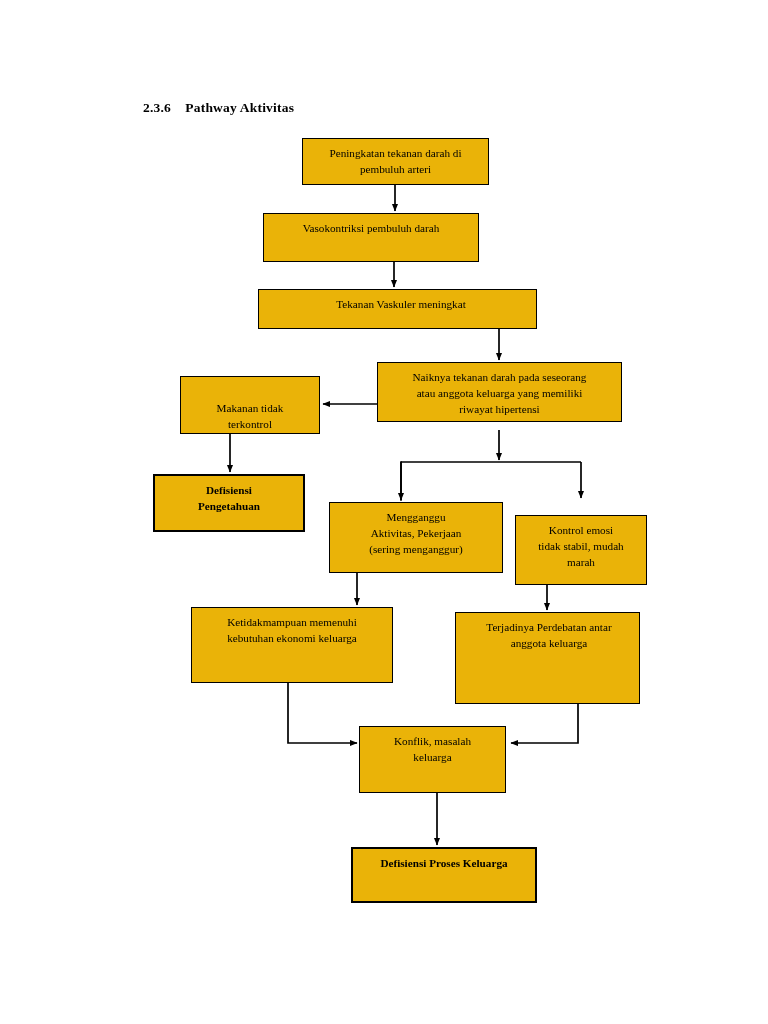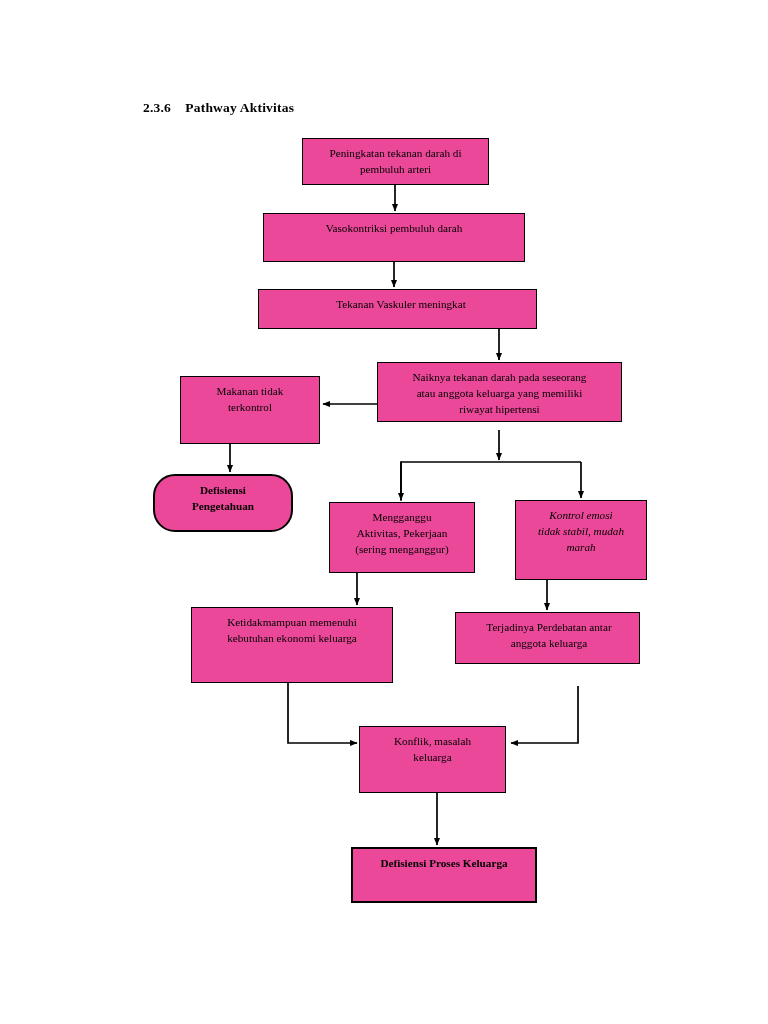--- a/index.html
+++ b/index.html
@@ -33,21 +33,21 @@
     position: absolute;
     left: 0;
     top: 0;
     width: 768px;
     height: 1024px;
   }
   .node-box {
     position: absolute;
     box-sizing: border-box;
     border: 1.6px solid #000000;
-    background: #ec4899;
+    background: #eab308;
     display: flex;
     justify-content: center;
     align-items: flex-start;
     text-align: center;
     font-size: 11.2px;
     line-height: 1.42;
     padding-top: 7px;
     padding-left: 5px;
     padding-right: 5px;
   }
@@ -108,62 +108,62 @@
       <path d="M 401,462 L 401,470"></path>
       <path d="M 581,462 L 581,470"></path>
     </g>
   </svg>
 
   <div class="node-box" style="left:302px; top:138px; width:187px; height:47px;">
     <span class="node-text">Peningkatan tekanan darah di
 pembuluh arteri</span>
   </div>
 
-  <div class="node-box" style="left:263px; top:213px; width:262px; height:49px;">
+  <div class="node-box" style="left:263px; top:213px; width:216px; height:49px;">
     <span class="node-text">Vasokontriksi pembuluh darah</span>
   </div>
 
   <div class="node-box" style="left:258px; top:289px; width:279px; height:40px;padding-left:12px;">
     <span class="node-text">Tekanan Vaskuler meningkat</span>
   </div>
 
   <div class="node-box" style="left:377px; top:362px; width:245px; height:60px;">
     <span class="node-text">Naiknya tekanan darah pada seseorang
 atau anggota keluarga yang memiliki
 riwayat hipertensi</span>
   </div>
 
-  <div class="node-box" style="left:180px; top:376px; width:140px; height:68px;">
+  <div class="node-box" style="left:180px; top:376px; width:140px; height:58px;align-items:flex-end;">
     <span class="node-text">Makanan tidak
 terkontrol</span>
   </div>
 
-  <div class="node-box bold-node" style="left:153px; top:474px; width:140px; height:58px;border-radius:22px;">
+  <div class="node-box bold-node" style="left:153px; top:474px; width:152px; height:58px;">
     <span class="node-text">Defisiensi
 Pengetahuan</span>
   </div>
 
-  <div class="node-box" style="left:329px; top:502px; width:146px; height:71px;">
+  <div class="node-box" style="left:329px; top:502px; width:174px; height:71px;">
     <span class="node-text">Mengganggu
 Aktivitas, Pekerjaan
 (sering menganggur)</span>
   </div>
 
-  <div class="node-box" style="left:515px; top:500px; width:132px; height:80px;font-style:italic;">
+  <div class="node-box" style="left:515px; top:515px; width:132px; height:70px;">
     <span class="node-text">Kontrol emosi
 tidak stabil, mudah
 marah</span>
   </div>
 
   <div class="node-box" style="left:191px; top:607px; width:202px; height:76px;justify-content:center;">
     <span class="node-text">Ketidakmampuan memenuhi
 kebutuhan ekonomi keluarga</span>
   </div>
 
-  <div class="node-box" style="left:455px; top:612px; width:185px; height:52px;padding-left:8px;">
+  <div class="node-box" style="left:455px; top:612px; width:185px; height:92px;padding-left:8px;">
     <span class="node-text">Terjadinya Perdebatan antar
 anggota keluarga</span>
   </div>
 
   <div class="node-box" style="left:359px; top:726px; width:147px; height:67px;">
     <span class="node-text">Konflik, masalah
 keluarga</span>
   </div>
 
   <div class="node-box bold-node" style="left:351px; top:847px; width:186px; height:56px;">

